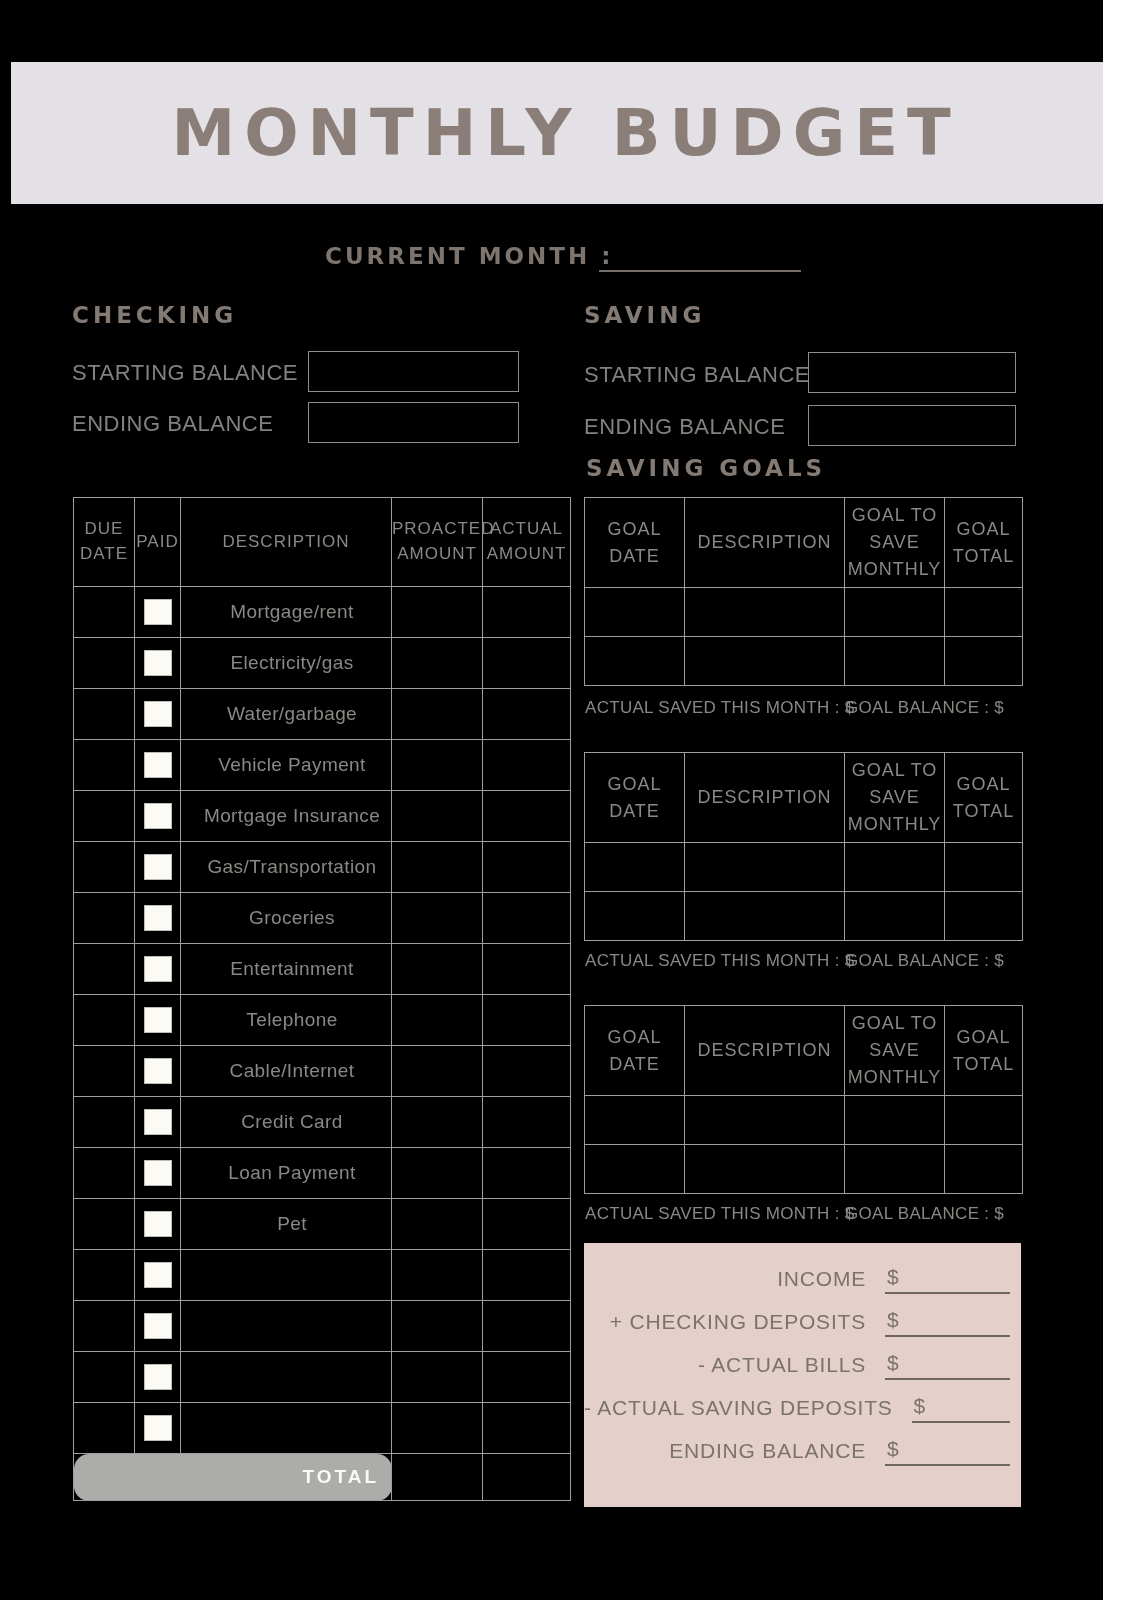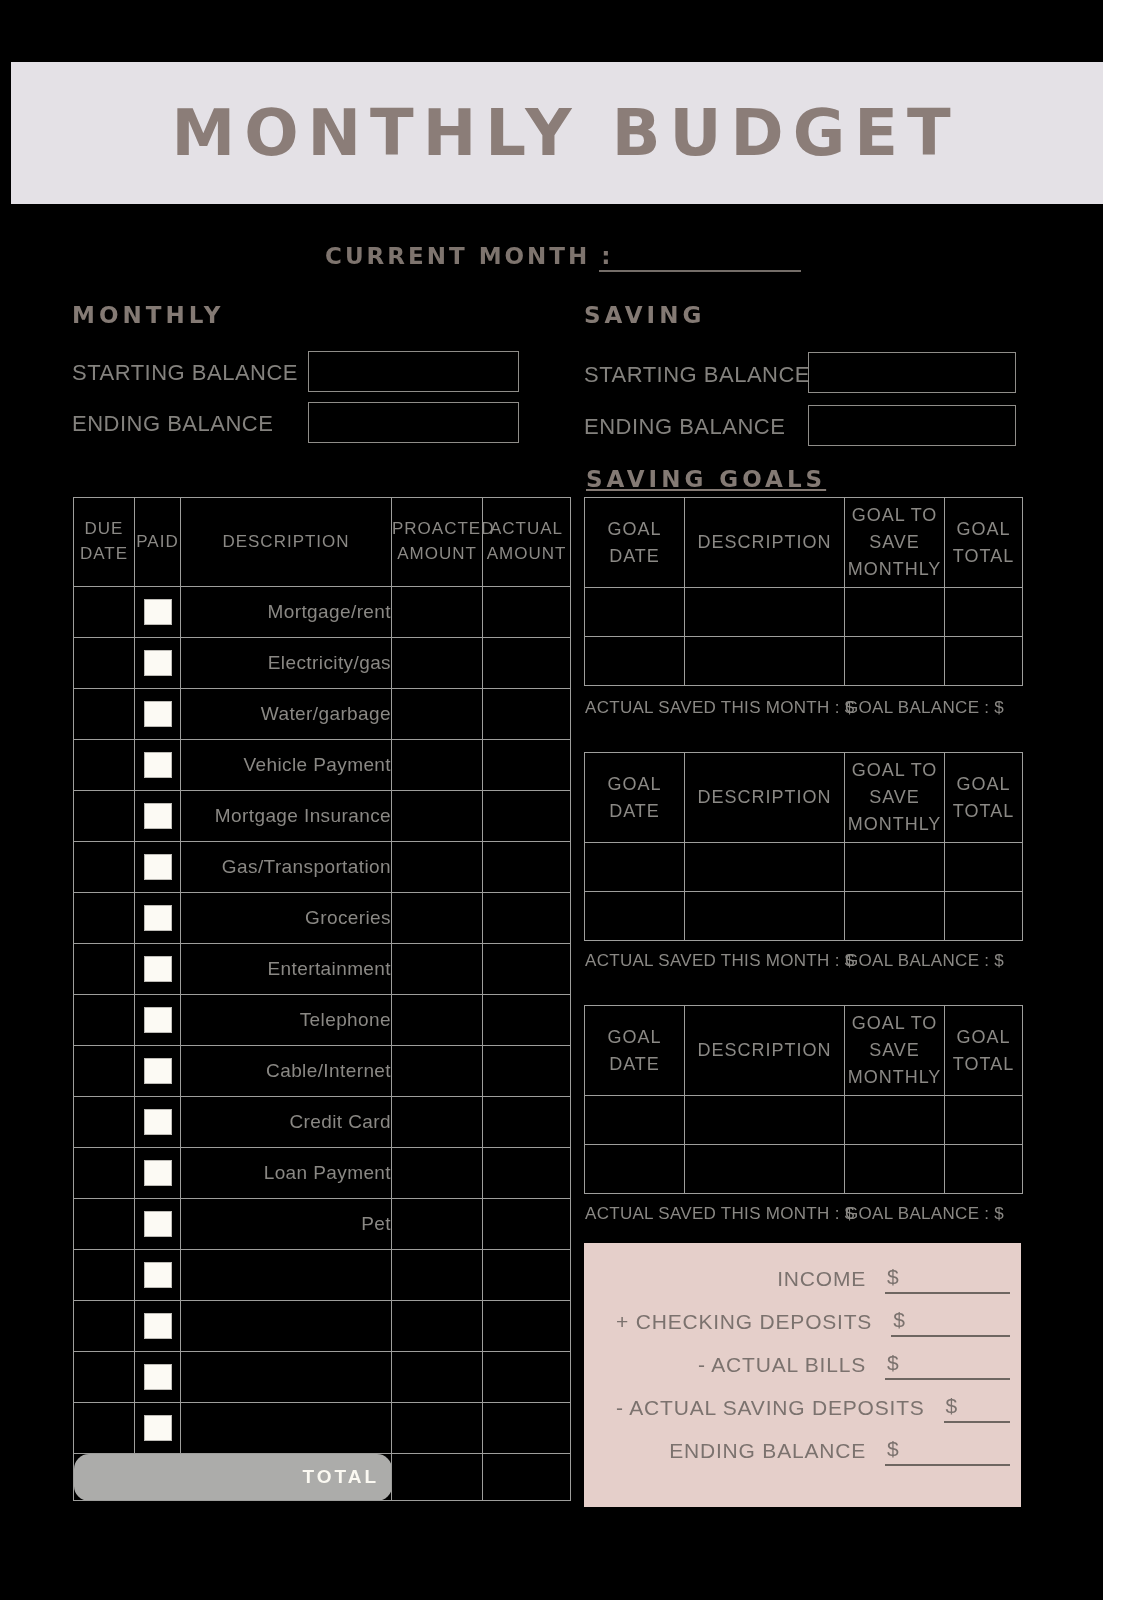--- a/index.html
+++ b/index.html
@@ -19,35 +19,35 @@
     font-size:64px; letter-spacing:9px; color:#8b7d78; white-space:nowrap;
   }
   
   .hand { font-family:"DejaVu Sans", sans-serif; font-weight:700; }
   .month-label { position:absolute; left:325px; top:243px; font-size:23px; letter-spacing:3px; color:#7e746e; }
   .month-line { position:absolute; left:599px; top:246px; width:202px; height:26px; border-bottom:2px solid #746d68; }
   
   .sec-h { position:absolute; font-size:23px; letter-spacing:4px; color:#847a74; }
   #checking-heading { left:72px;  top:302px; }
   #saving-heading   { left:584px; top:302px; }
-  #goals-heading    { left:586px; top:466px;text-decoration:underline; }
+  #goals-heading    { left:586px; top:455px; }
   
   .bal-label { position:absolute; font-size:22px; letter-spacing:0.5px; color:#84827e; white-space:nowrap; }
   .bal-box { position:absolute; border:1.5px solid #8f8d89; background:transparent; }
   
   table.sheet { border-collapse:collapse; table-layout:fixed; }
   table.sheet th, table.sheet td { border:1px solid #9e9e9c; padding:0; }
   .expense { position:absolute; left:73px; top:497px; width:497px; }
   .expense th {
     height:89px; font-weight:normal; font-size:17px; letter-spacing:1px;
     color:#8b8985; line-height:1.45; text-align:center;
   }
   .expense td { height:51px; }
   .expense td.desc {
-    text-align:right; padding-left:12px; font-size:19px;
+    text-align:center; padding-left:12px; font-size:19px;
     color:#8a8884; letter-spacing:0.4px;
   }
   .expense td.paid { text-align:center; }
   .checkbox {
     display:inline-block; width:28px; height:26px;
     border:1.5px solid #bcbab5; background:#fcfaf4; vertical-align:middle;
   }
   .total-cell {
     background:#acacaa; color:#fbf9f2; text-align:right;
     padding-right:12px !important; font-size:19px; letter-spacing:3px; font-weight:700;
@@ -65,40 +65,40 @@
   .gcap .cap2 { position:absolute; left:260px; top:0; }
   .c1 { top:698px; } .c2 { top:951px; } .c3 { top:1204px; }
   
   .summary {
     position:absolute; left:584px; top:1243px; width:437px; height:264px;
     background:#e5cfca; padding:8px 11px 0 0;
   }
   .sumrow { display:flex; align-items:flex-end; height:43px; }
   .sumlabel {
     flex:1; text-align:right; font-size:21px; letter-spacing:0.8px;
-    color:#7b726e; padding-bottom:3px; white-space:nowrap;padding-left:32px;
+    color:#7b726e; padding-bottom:3px; white-space:nowrap;
   }
   .sumvalue {
     width:125px; margin-left:19px; border-bottom:2px solid #6e6661;
     font-size:21px; color:#7b726e; padding:0 0 3px 2px;
   }
 </style>
 </head>
 <body>
 
 <div class="page">
 
   <div class="banner">
     <div class="title">MONTHLY BUDGET</div>
   </div>
 
   <div class="month-label hand">CURRENT MONTH :</div>
   <div class="month-line"></div>
 
-  <div id="checking-heading" class="sec-h hand">MONTHLY</div>
+  <div id="checking-heading" class="sec-h hand">CHECKING</div>
   <div class="bal-label" style="left:72px;top:360px;">STARTING BALANCE</div>
   <div class="bal-box" style="left:308px;top:351px;width:211px;height:41px;"></div>
   <div class="bal-label" style="left:72px;top:411px;">ENDING BALANCE</div>
   <div class="bal-box" style="left:308px;top:402px;width:211px;height:41px;"></div>
 
   <div id="saving-heading" class="sec-h hand">SAVING</div>
   <div class="bal-label" style="left:584px;top:362px;">STARTING BALANCE</div>
   <div class="bal-box" style="left:808px;top:352px;width:208px;height:41px;"></div>
   <div class="bal-label" style="left:584px;top:414px;">ENDING BALANCE</div>
   <div class="bal-box" style="left:808px;top:405px;width:208px;height:41px;"></div>

